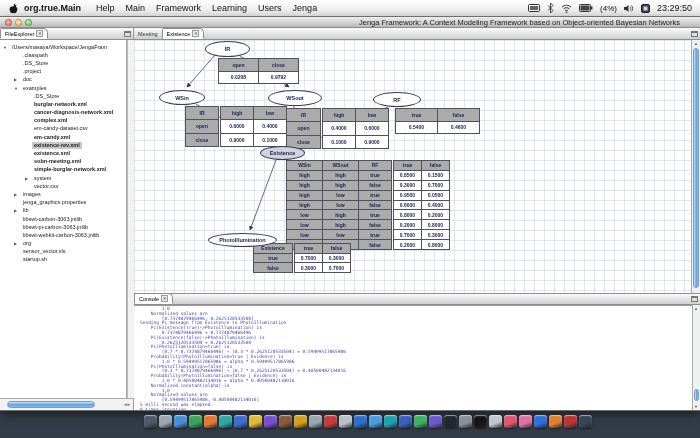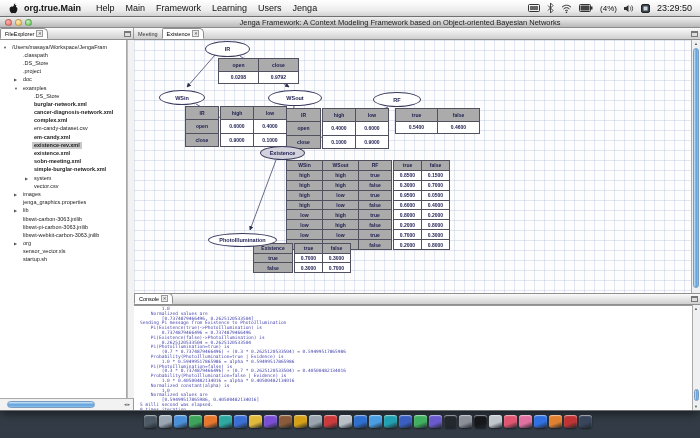--- a/index.html
+++ b/index.html
@@ -33,21 +33,21 @@
     background:linear-gradient(#efefef,#b9b9b9);
     border-bottom:1px solid #8b8b8b;box-sizing:border-box;
   }
   #traffic{position:absolute;left:5px;top:2px;display:flex;gap:3px;}
   .light{width:7px;height:7px;border-radius:50%;box-sizing:border-box;border:1px solid rgba(0,0,0,.25);}
   .red{background:radial-gradient(circle at 35% 30%,#ffb4ac,#ee6b60);}
   .yellow{background:radial-gradient(circle at 35% 30%,#ffe9b0,#f5bf4f);}
   .green{background:radial-gradient(circle at 35% 30%,#c6f2b8,#61c555);}
   #window-title{
     position:absolute;left:120px;right:20px;top:0;height:17px;line-height:11px;
-    text-align:center;font-size:7.5px;color:#222;white-space:nowrap;overflow:hidden;
+    text-align:right;font-size:7.5px;color:#222;white-space:nowrap;overflow:hidden;
   }
   
   .tabstrip{
     position:absolute;height:12px;
     background:linear-gradient(#fafafa,#cfcfcf);
     border-bottom:1px solid #8f8f8f;box-sizing:border-box;
     display:flex;align-items:flex-end;
   }
   #explorer-strip{left:0;top:11px;width:134px;border-right:1px solid #9a9a9a;}
   #editor-strip{left:134px;top:11px;width:566px;}

